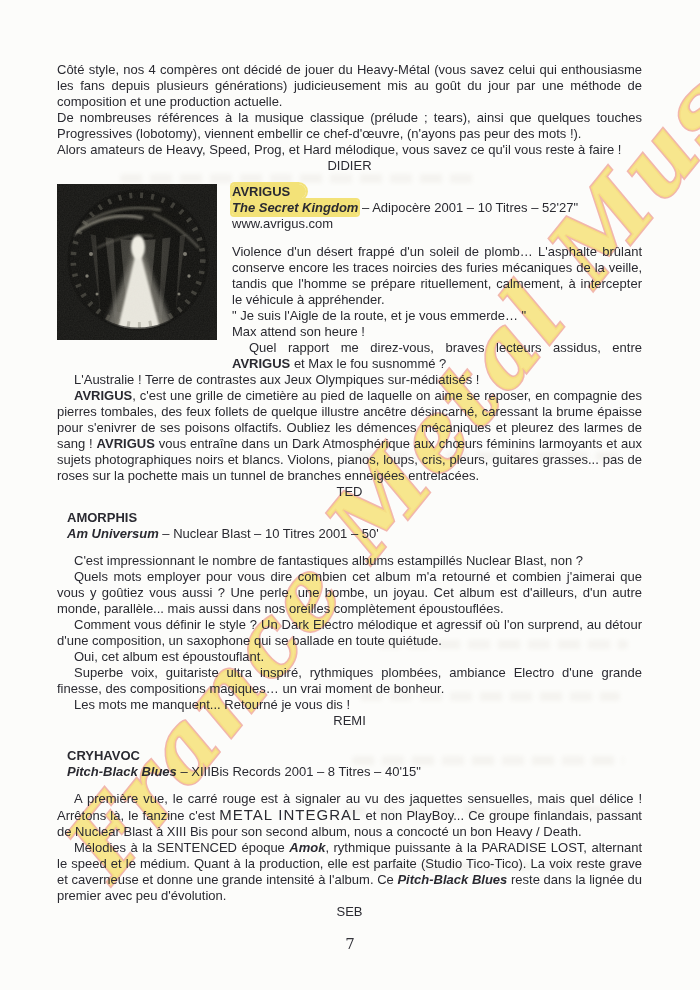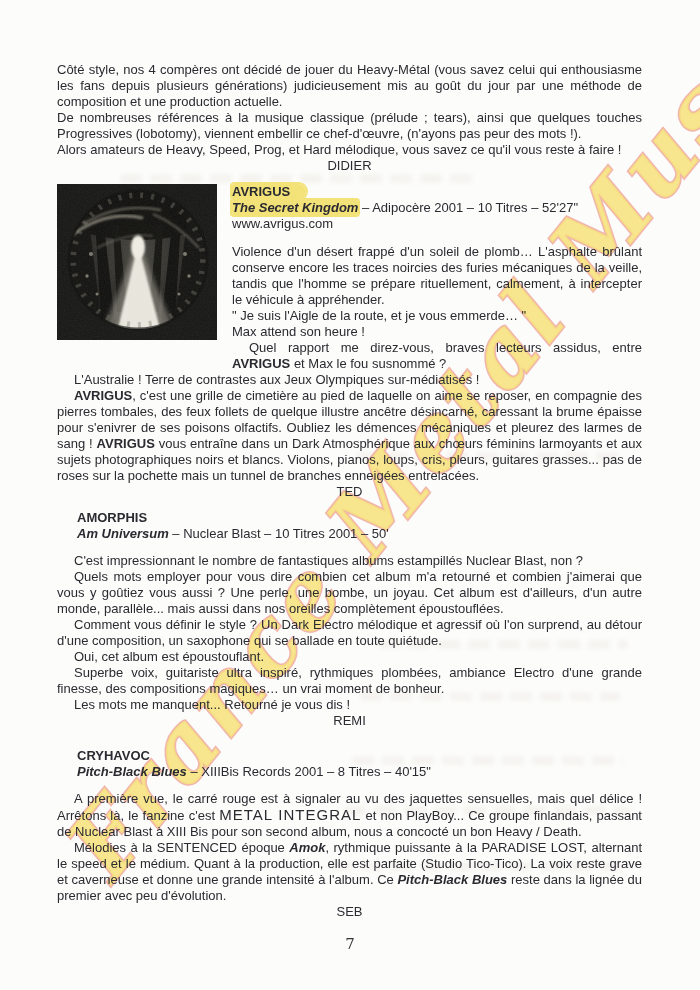--- a/index.html
+++ b/index.html
@@ -37,21 +37,21 @@
   .sig{text-align:center;}
   .b{font-weight:bold;}
   .i{}
   .bi{font-weight:bold;font-style:italic;}
   .hl{background:#f3e278;box-shadow:0 0 0 2px #f3e278;border-radius:2px;}
   .hl-band{padding-right:16px;border-radius:3px 9px 9px 3px;}
   .gothic{font-family:Liberation Sans, sans-serif;letter-spacing:1px;font-size:15px;}
   .review{margin-top:10px;}
   .review-cryhavoc{margin-top:19px;}
   .band{font-weight:bold;}
-  .hdr{margin-left:20px;margin-bottom:11px;}
+  .hdr{margin-left:10px;margin-bottom:11px;}
   .avrigus-row{display:flex;margin-top:9px;}
   .cover{width:160px;height:156px;flex:none;margin-right:15px;}
   .cover svg{display:block;}
   .col{flex:1;min-width:0;}
   .gap-top{margin-top:12px;}
   .pagenum{
     position:absolute;left:0;right:0;top:936px;text-align:center;z-index:2;
     font-family:"DejaVu Serif",serif;font-size:15px;color:#33333a;
   }
 </style>

